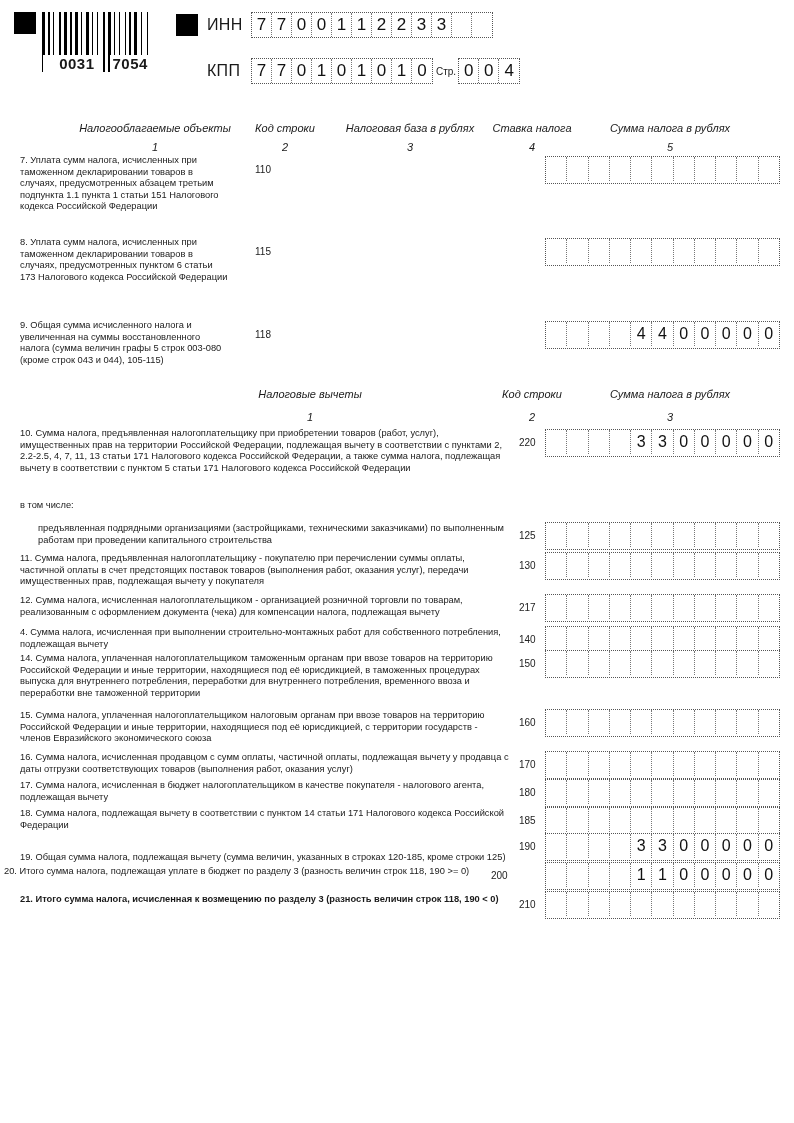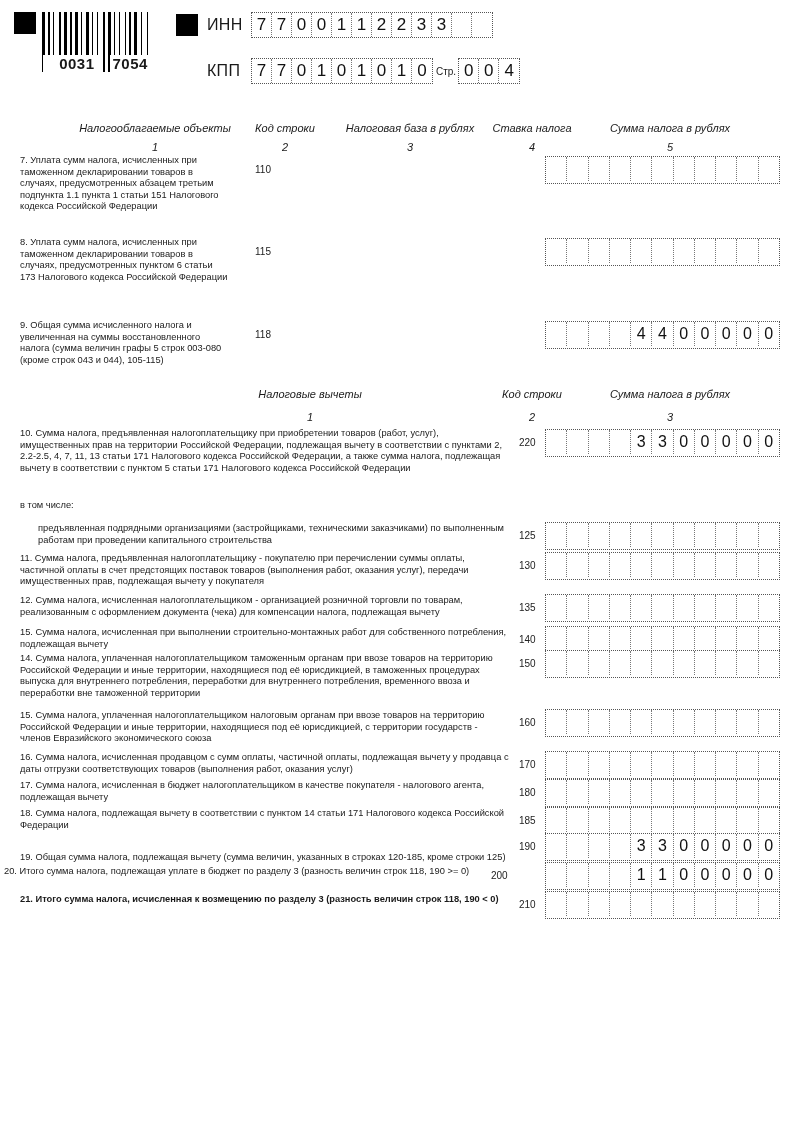--- a/index.html
+++ b/index.html
@@ -415,37 +415,37 @@
           <div class="cell"></div>
           <div class="cell"></div>
           <div class="cell"></div>
           <div class="cell"></div>
           <div class="cell"></div>
           <div class="cell"></div>
           <div class="cell"></div>
         </div>
       </div>
       <div class="row-text" style="left: 20px; top: 595px; width: 490px;">12. Сумма налога, исчисленная налогоплательщиком - организацией розничной торговли по товарам, реализованным с оформлением документа (чека) для компенсации налога, подлежащая вычету</div>
-      <div class="row-code" style="left: 519px; top: 602px;">135</div>
+      <div class="row-code" style="left: 519px; top: 602px;">217</div>
       <div class="row-box" style="left: 545px; top: 594px;">
         <div class="cells amount">
           <div class="cell"></div>
           <div class="cell"></div>
           <div class="cell"></div>
           <div class="cell"></div>
           <div class="cell"></div>
           <div class="cell"></div>
           <div class="cell"></div>
           <div class="cell"></div>
           <div class="cell"></div>
           <div class="cell"></div>
           <div class="cell"></div>
         </div>
       </div>
-      <div class="row-text" style="left: 20px; top: 627px; width: 490px;">15. Сумма налога, исчисленная при выполнении строительно-монтажных работ для собственного потребления, подлежащая вычету</div>
+      <div class="row-text" style="left: 20px; top: 627px; width: 490px;">4. Сумма налога, исчисленная при выполнении строительно-монтажных работ для собственного потребления, подлежащая вычету</div>
       <div class="row-code" style="left: 519px; top: 634px; text-align: center;">140</div>
       <div class="row-box" style="left: 545px; top: 626px;">
         <div class="cells amount">
           <div class="cell"></div>
           <div class="cell"></div>
           <div class="cell"></div>
           <div class="cell"></div>
           <div class="cell"></div>
           <div class="cell"></div>
           <div class="cell"></div>

